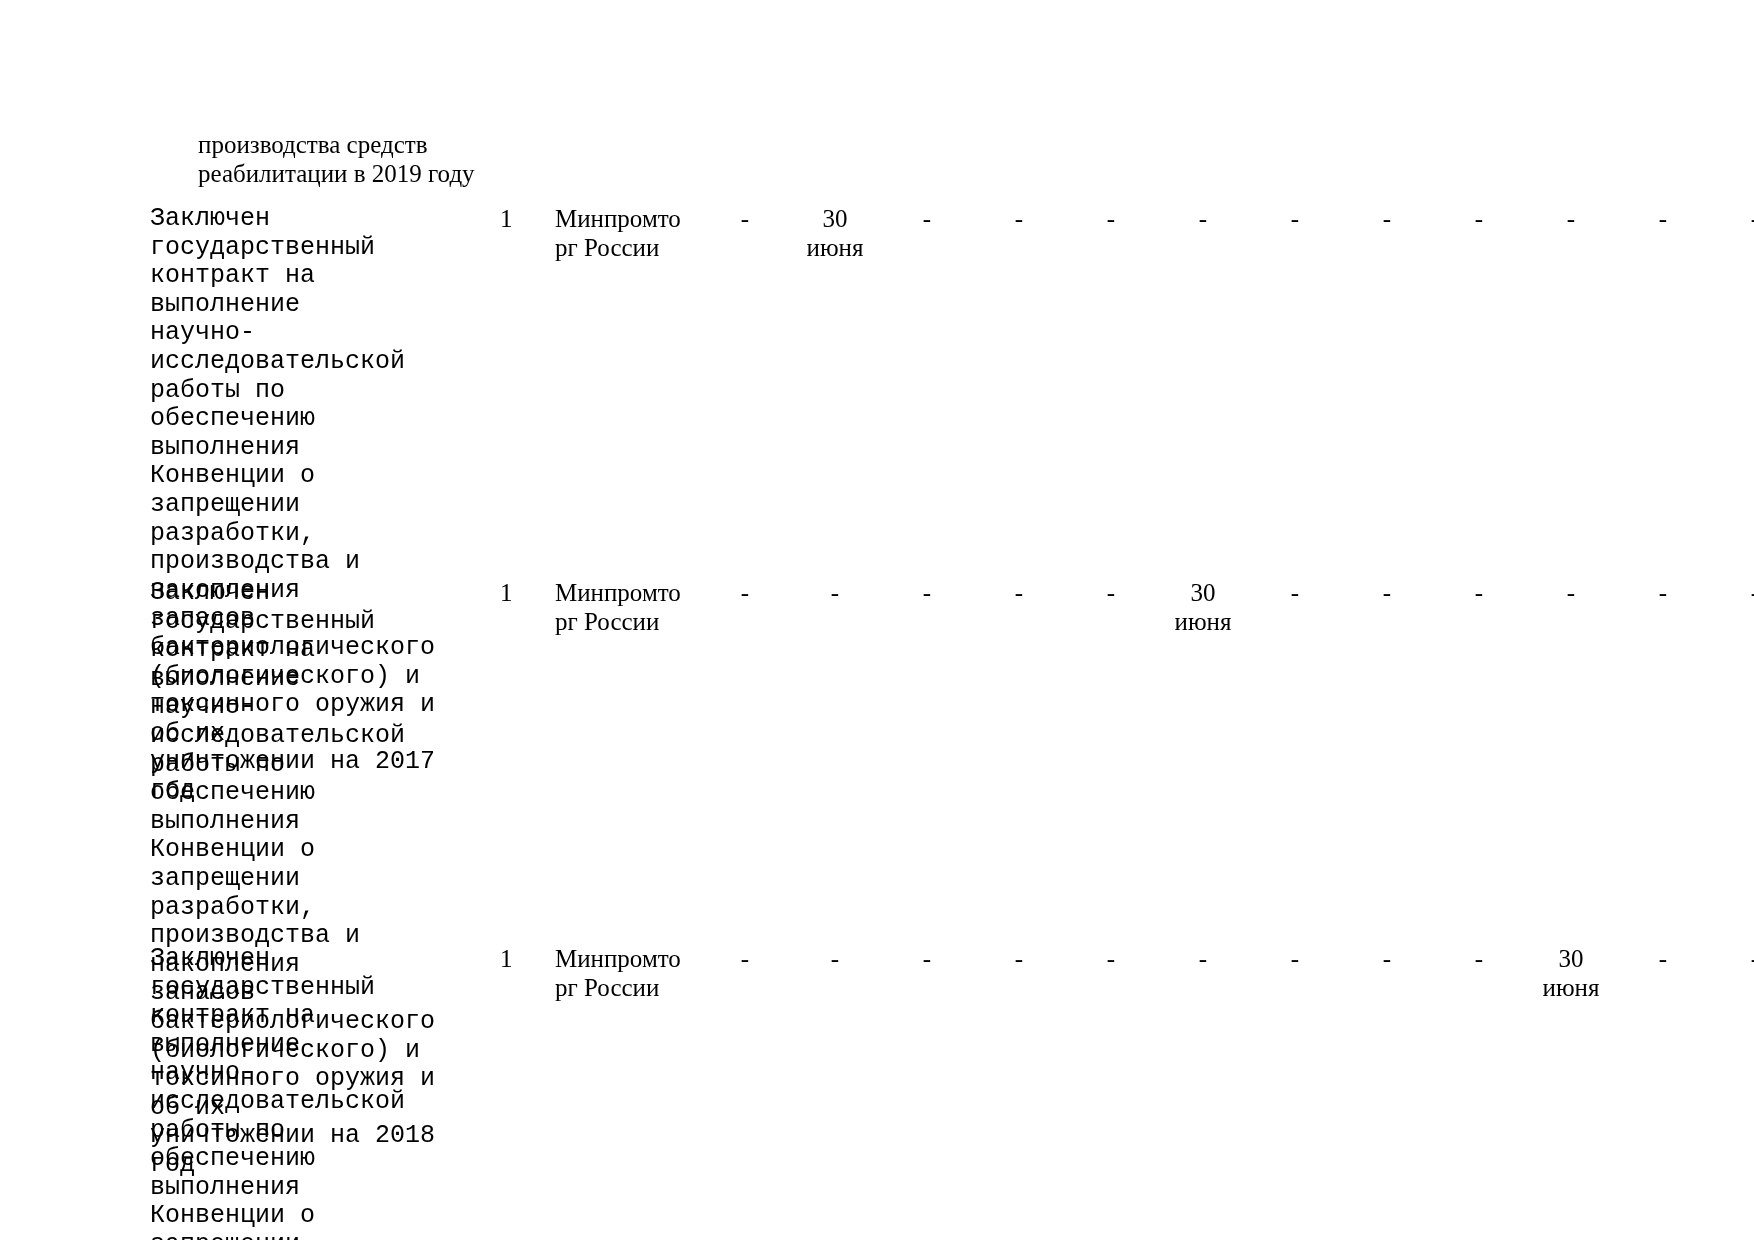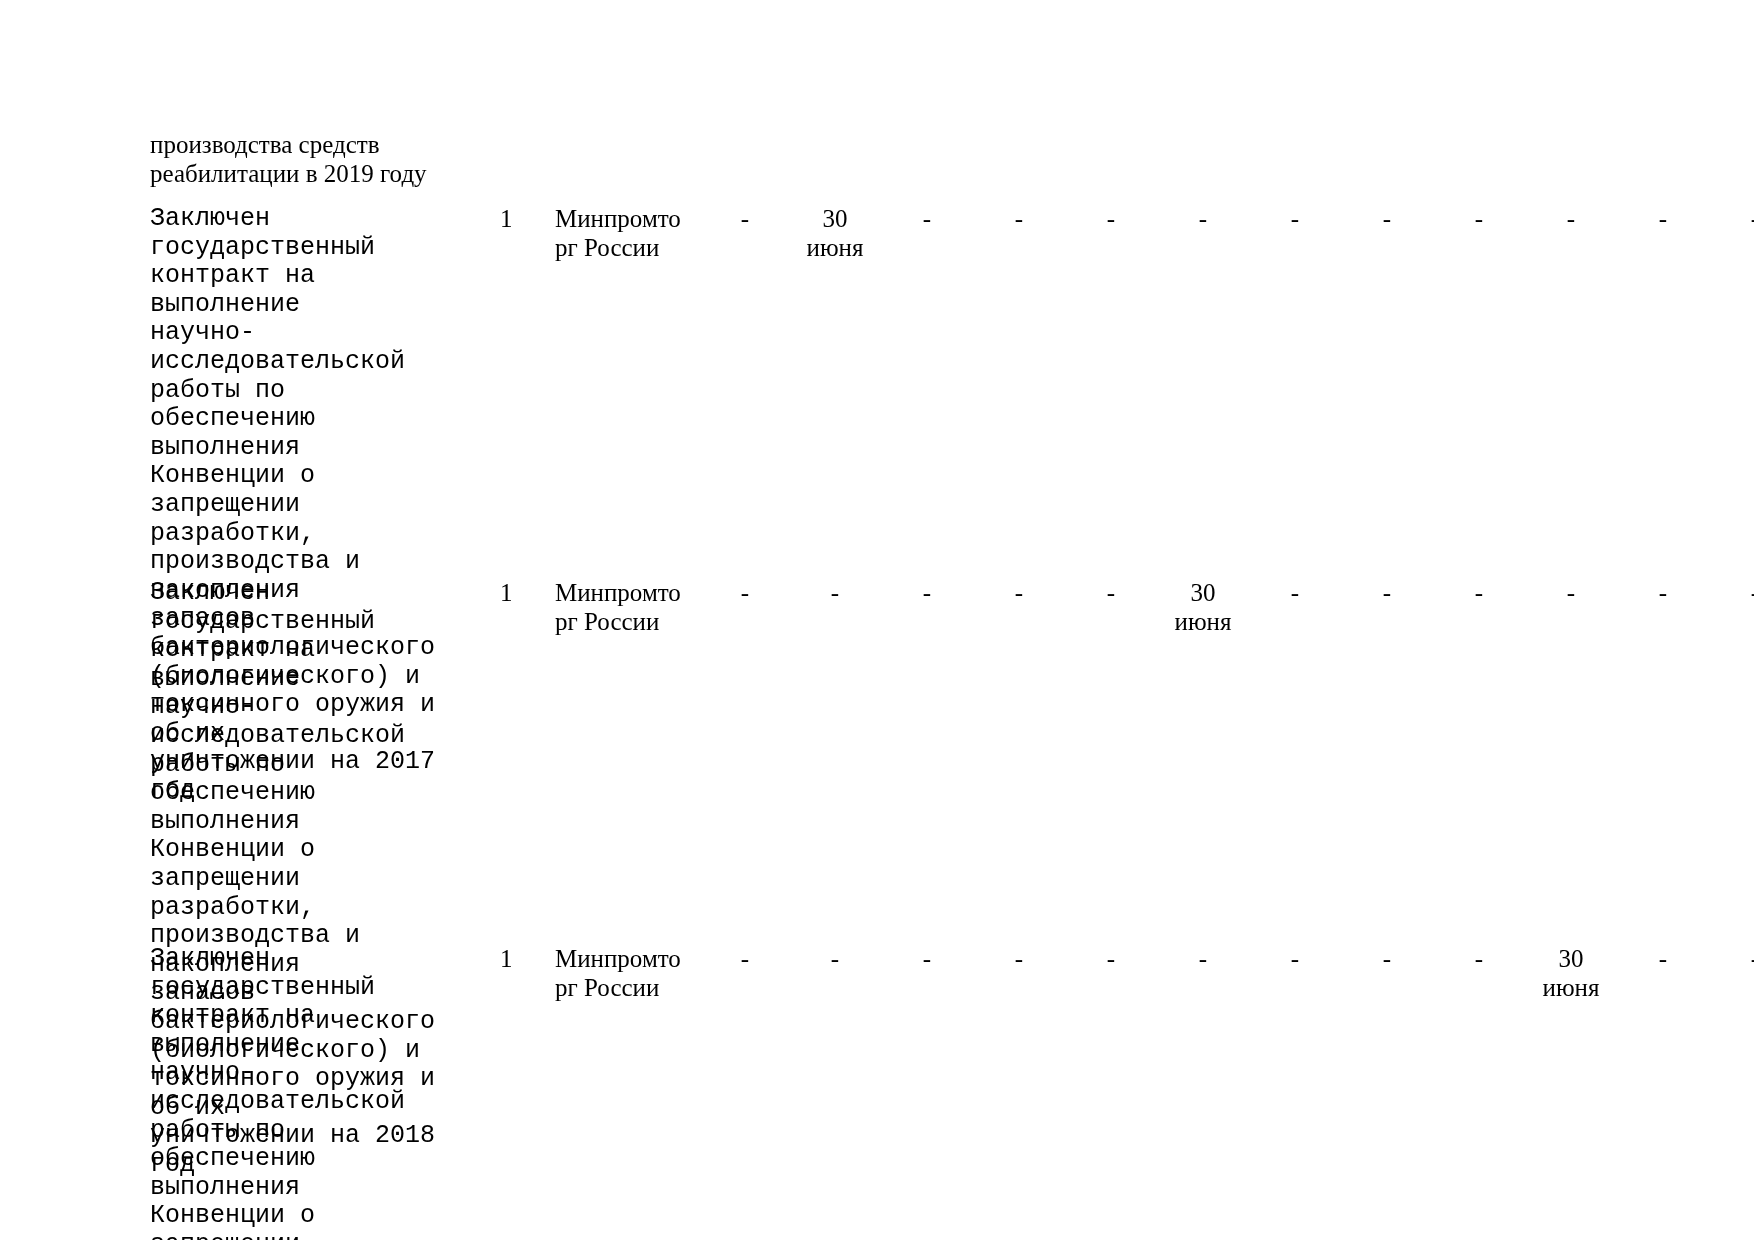--- a/index.html
+++ b/index.html
@@ -20,20 +20,21 @@
     position: absolute;
     left: 0; top: 0;
     width: 1754px;
     height: 1240px;
     overflow: hidden;
   }
   .block {
     position: absolute;
     line-height: 28.6px;
     white-space: nowrap;
+    margin-left: 48px;
   }
   .cont {
     left: 150px;
     top: 131px;
   }
   .row {
     position: absolute;
     left: 0;
     width: 1754px;
   }

